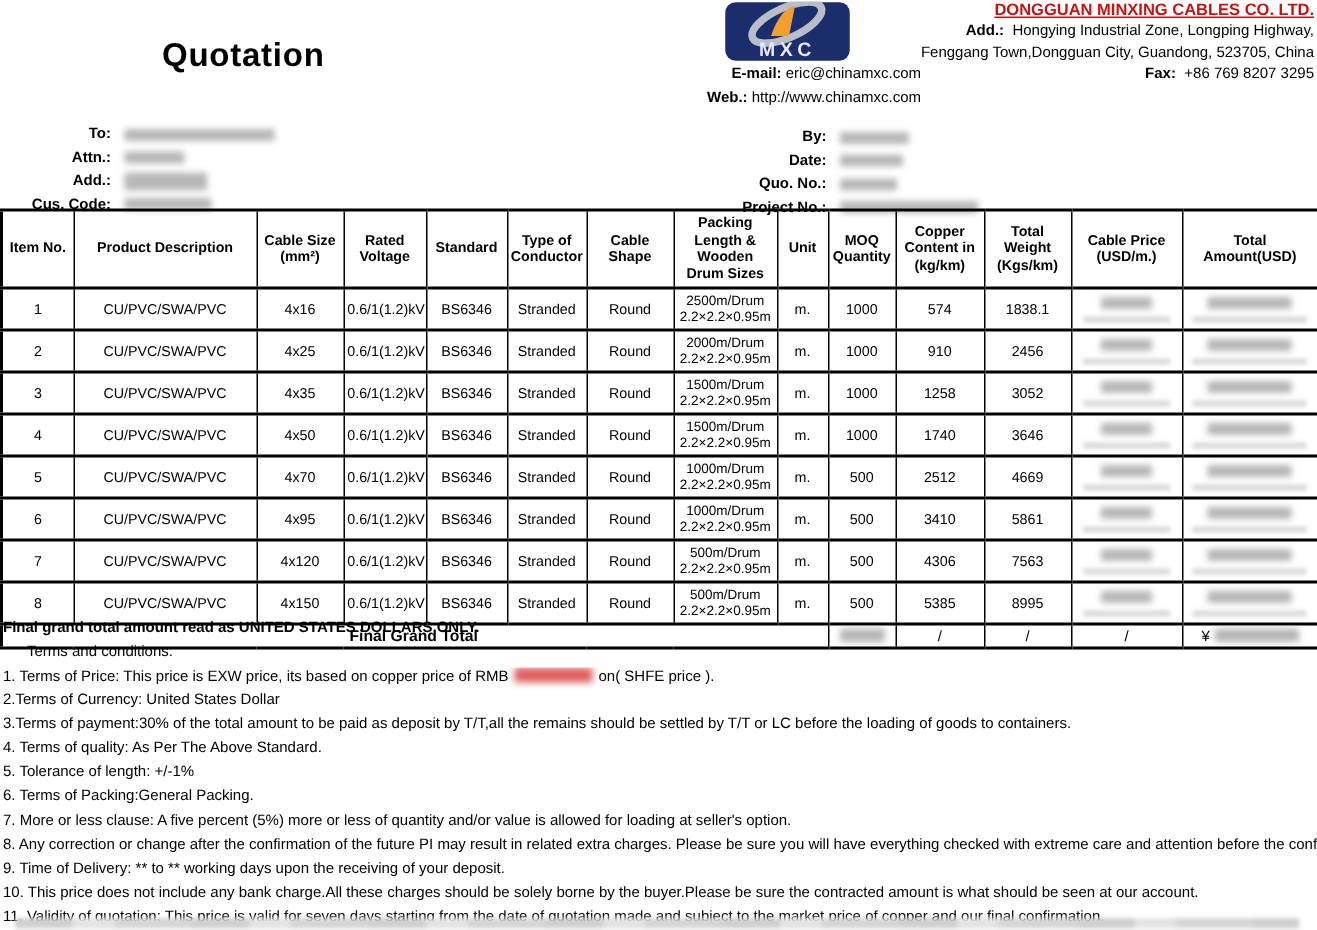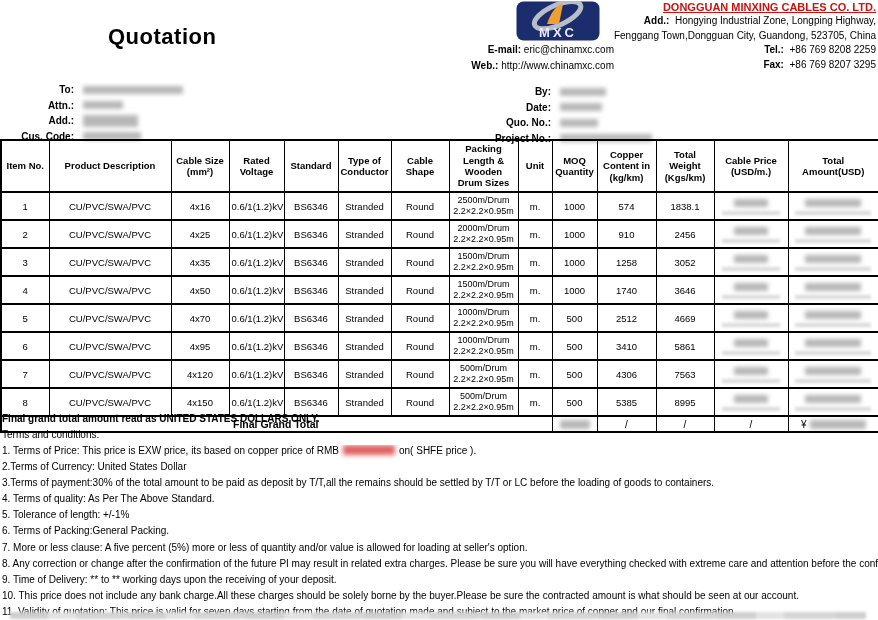--- a/index.html
+++ b/index.html
@@ -1,21 +1,21 @@
 <!DOCTYPE html>
 <html><head>
 <meta charset="utf-8">
 <style>
   html,body{margin:0;padding:0;background:#fff;}
   .page{position:relative;width:878px;height:620px;background:#fff;color:#000;
         font-family:"Liberation Sans",sans-serif;overflow:hidden;}
 
   
   .quote-title{position:absolute;left:108px;top:24px;font-size:22px;font-weight:bold;letter-spacing:.5px;}
-  .logo{position:absolute;left:516px;top:1px;width:84px;height:40px;}
+  .logo{position:absolute;left:483px;top:1px;width:84px;height:40px;}
   .weblines{position:absolute;left:436px;top:42px;width:178px;text-align:right;font-size:10px;line-height:16px;white-space:nowrap;}
   .weblines b{font-weight:bold;}
   .company{position:absolute;right:2px;top:1px;width:330px;text-align:right;font-size:10px;line-height:14.5px;white-space:nowrap;}
   .company .cname{font-size:11px;font-weight:bold;line-height:13px;text-decoration:underline;}
   .company b{font-weight:bold;}
 
   
   .fields{position:absolute;top:80px;left:0;width:878px;font-size:10px;}
   .field-row{display:flex;align-items:center;height:15.5px;}
   .flabel{display:inline-block;text-align:right;font-weight:bold;padding-left:21px;}
@@ -42,21 +42,21 @@
   .quote thead th{height:48px;font-size:9.5px;font-weight:bold;line-height:1.2;}
   .quote tbody td{height:24px;font-size:9.5px;}
   .packing-cell div{font-size:9px;line-height:1.2;text-align:center;}
   .gt-row td{height:11px;font-size:10px;}
   .gt-label{font-weight:bold;text-align:left;padding-right:4px !important;font-size:10.5px !important;}
   .gt-moq .redact{width:30px;height:9px;vertical-align:middle;}
   .gt-amount .redact{width:56px;height:9px;vertical-align:middle;margin-left:3px;}
 
   
   .gt-note{position:absolute;left:2px;top:413px;font-size:10px;font-weight:bold;}
-  .terms-heading{position:absolute;left:2px;top:429px;font-size:10px;}
+  .terms-heading{position:absolute;left:18px;top:429px;font-size:10px;}
   .terms{position:absolute;left:2px;top:445px;width:876px;font-size:10px;}
   .term-line{height:16.1px;white-space:nowrap;overflow:hidden;}
   .bottom-blur{position:absolute;left:10px;top:612px;width:856px;height:7px;filter:blur(1.5px);
     background:repeating-linear-gradient(90deg,#cfcfcf 0 38px,#e3e3e3 38px 66px,#d5d5d5 66px 118px);}
 </style>
 </head>
 <body>
 
 <div class="page">
 
@@ -75,21 +75,20 @@
 
   <div class="weblines">
     <div><b>E-mail:</b> <span>eric@chinamxc.com</span></div>
     <div><b>Web.:</b> <span>http://www.chinamxc.com</span></div>
   </div>
 
   <div class="company">
     <div class="cname" style="color:#cc1111">DONGGUAN MINXING CABLES CO. LTD.</div>
     <div><b>Add.:</b>&nbsp;&nbsp;<span>Hongying Industrial Zone, Longping Highway,</span></div>
     <div>Fenggang Town,Dongguan City, Guandong, 523705, China</div>
-    <div><b>Tel.:</b>&nbsp;&nbsp;<span>+86 769 8208 2259</span></div>
     <div><b>Fax:</b>&nbsp;&nbsp;<span>+86 769 8207 3295</span></div>
   </div>
 
   <div class="fields">
     <div class="fl-left">
       <div class="field-row">
           <span class="flabel">To:</span>
           <span class="redact" style="width:100px"></span>
         </div>
       <div class="field-row">

